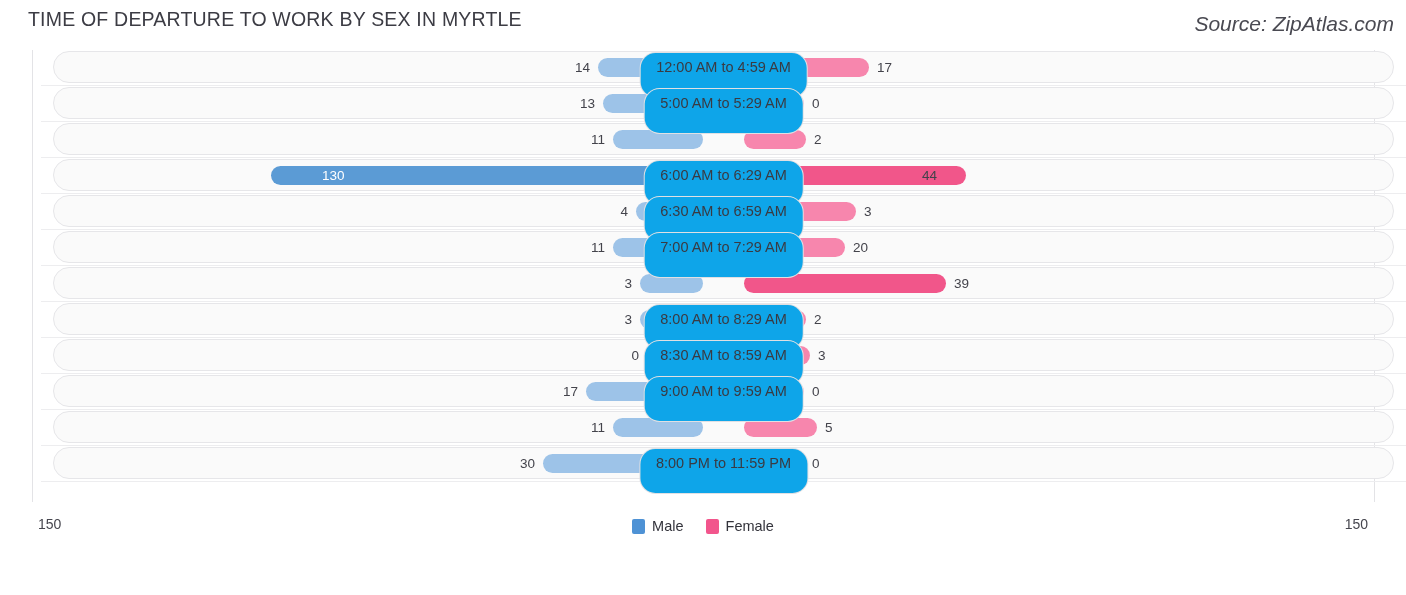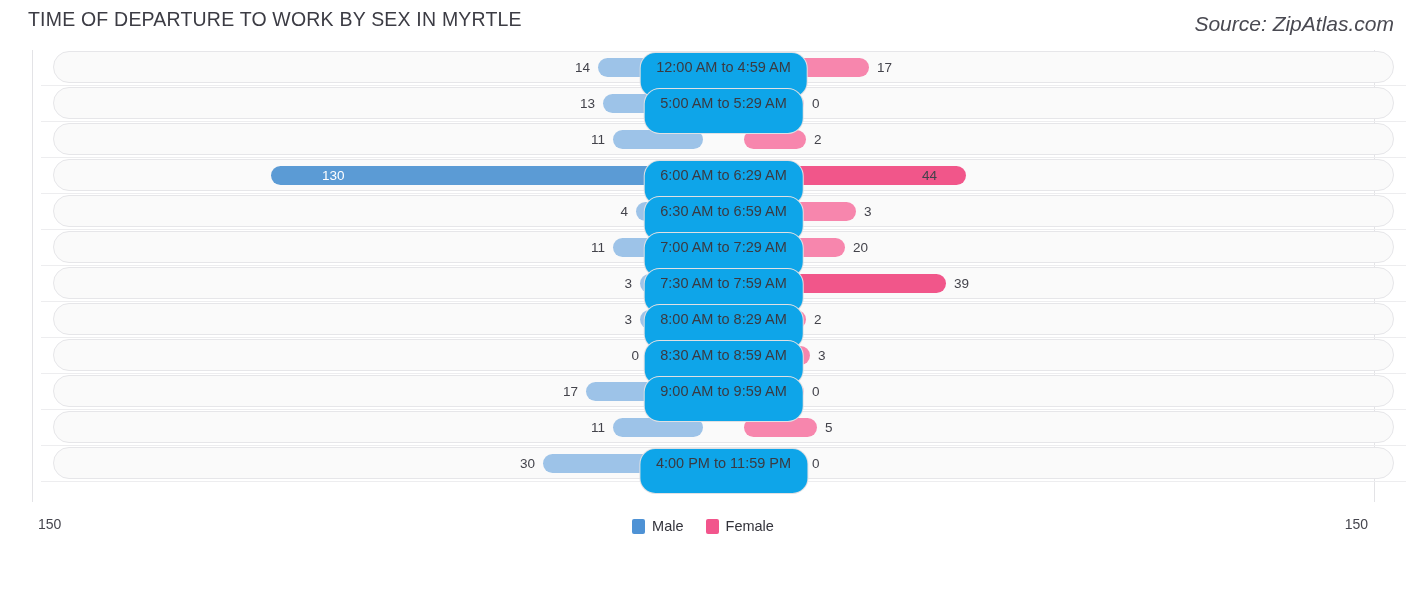--- a/index.html
+++ b/index.html
@@ -248,21 +248,20 @@
         <div class="val female" style="left: 812px;">20</div>
         <div class="pill">7:00 AM to 7:29 AM</div>
         <div class="rowsep"></div>
       </div>
       <div class="row">
         <div class="track"></div>
         <div class="bar male" style="width: 63px;"></div>
         <div class="bar female hi" style="width: 202px;"></div>
         <div class="val male" style="right: 774px;">3</div>
         <div class="val female" style="left: 913px;">39</div>
-        <div class="pill">7:30 AM to 7:59 AM</div>
         <div class="rowsep"></div>
       </div>
       <div class="row">
         <div class="track"></div>
         <div class="bar male" style="width: 63px;"></div>
         <div class="bar female" style="width: 62px;"></div>
         <div class="val male" style="right: 774px;">3</div>
         <div class="val female" style="left: 773px;">2</div>
         <div class="pill">8:00 AM to 8:29 AM</div>
         <div class="rowsep"></div>
@@ -292,21 +291,21 @@
         <div class="val male" style="right: 801px;">11</div>
         <div class="val female" style="left: 784px;">5</div>
         <div class="rowsep"></div>
       </div>
       <div class="row">
         <div class="track"></div>
         <div class="bar male" style="width: 160px;"></div>
         <div class="bar female lo" style="width: 60px;"></div>
         <div class="val male" style="right: 871px;">30</div>
         <div class="val female" style="left: 771px;">0</div>
-        <div class="pill">4:00 PM to 11:59 PM</div>
+        <div class="pill">8:00 PM to 11:59 PM</div>
         <div class="rowsep"></div>
       </div>
     </div>
 
   <div class="axis-label left">150</div>
   <div class="axis-label right">150</div>
 
   <div class="legend">
     <div class="legend-item">
       <span class="swatch male"></span>

